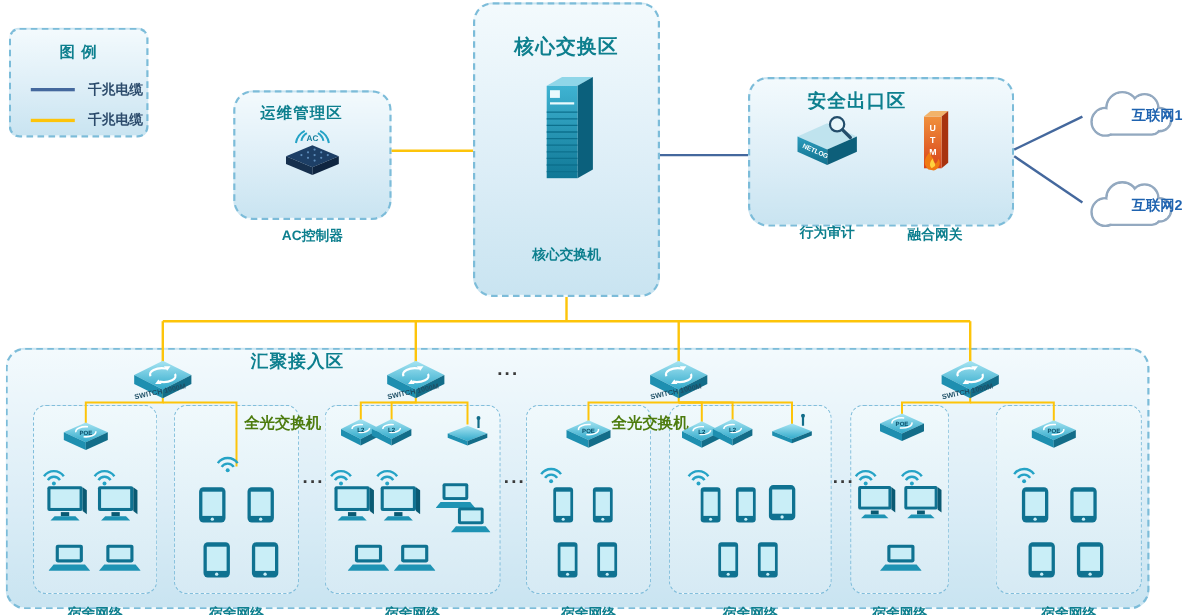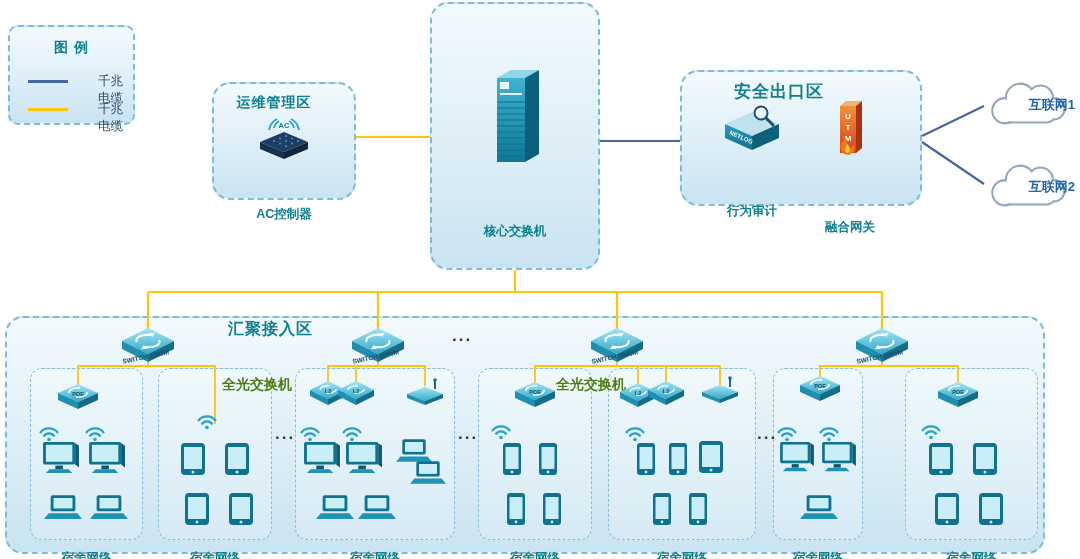--- a/index.html
+++ b/index.html
@@ -15,21 +15,21 @@
   .dlabel { position:absolute; color:#0d7f8e; font-weight:600; font-size:12.5px; text-align:center; white-space:nowrap;margin-top:36px; }
   .green  { position:absolute; color:#4d7c0f; font-weight:bold; font-size:14px; white-space:nowrap; }
   .dots   { position:absolute; color:#3a3a3a; font-weight:bold; font-size:17px; letter-spacing:2px; }
   .cap    { position:absolute; color:#1d4f66; font-size:6.5px; font-weight:bold; transform:rotate(-12deg); white-space:nowrap; }
   .cloudtxt { position:absolute; color:#1f63b0; font-weight:bold; font-size:13px; text-align:right; }
 
   .ic { position:absolute; display:block; }
   #wires { position:absolute; left:0; top:0; pointer-events:none; }
 
   .legline  { position:absolute; height:3px; width:40px; }
-  .leglabel { position:absolute; color:#2b4a6b; font-weight:normal; font-size:12.5px;margin-left:18px; }
+  .leglabel { position:absolute; color:#2b4a6b; font-weight:bold; font-size:12.5px; }
 </style>
 </head>
 <body>
 
 <div id="canvas">
 
   <svg width="0" height="0" style="position:absolute" aria-hidden="true">
     <defs>
       <linearGradient id="gcyan" x1="0" y1="0" x2="0" y2="1">
         <stop offset="0" stop-color="#a7e4f2"></stop>
@@ -229,20 +229,21 @@
       <path d="M882 366 H958 V386"></path>
     </g>
     <g stroke="#44689d" stroke-width="2.2" fill="none">
       <path d="M600 141 H680"></path>
       <path d="M922 136 L984 106"></path>
       <path d="M922 142 L984 184"></path>
     </g>
   </svg>
 
   <div class="ztitle" style="left:212px;top:94px;width:124px;font-size:14px">运维管理区</div>
+  <div class="ztitle" style="left:430px;top:30px;width:170px;font-size:18px">核心交换区</div>
   <div class="ztitle" style="left:680px;top:80px;width:198px;font-size:17px">安全出口区</div>
   <div class="ztitle" style="left:228px;top:319px;font-size:16px">汇聚接入区</div>
 
   <svg class="ic" style="left:256px;top:116px;width:56px;height:46px">
       <use href="#sym-ac"></use>
     </svg>
   <div class="dlabel" style="left:212px;top:170px;width:144px">AC控制器</div>
 
   <svg class="ic" style="left:487px;top:68px;width:56px;height:100px">
       <use href="#sym-core"></use>
@@ -250,21 +251,21 @@
   <div class="dlabel" style="left:430px;top:187px;width:170px">核心交换机</div>
 
   <svg class="ic" style="left:719px;top:104px;width:66px;height:50px">
       <use href="#sym-netlog"></use>
     </svg>
   <div class="dlabel" style="left:714px;top:167px;width:76px">行为审计</div>
 
   <svg class="ic" style="left:830px;top:98px;width:40px;height:60px">
       <use href="#sym-utm"></use>
     </svg>
-  <div class="dlabel" style="left:812px;top:183px;width:76px">融合网关</div>
+  <div class="dlabel" style="left:812px;top:169px;width:76px">融合网关</div>
 
   <svg class="ic" style="left:980px;top:78px;width:95px;height:52px">
       <use href="#sym-cloud"></use>
     </svg>
   <div class="cloudtxt" style="left:980px;top:96px;width:95px">互联网1</div>
   <svg class="ic" style="left:980px;top:160px;width:95px;height:52px">
       <use href="#sym-cloud"></use>
     </svg>
   <div class="cloudtxt" style="left:980px;top:178px;width:95px">互联网2</div>
 

